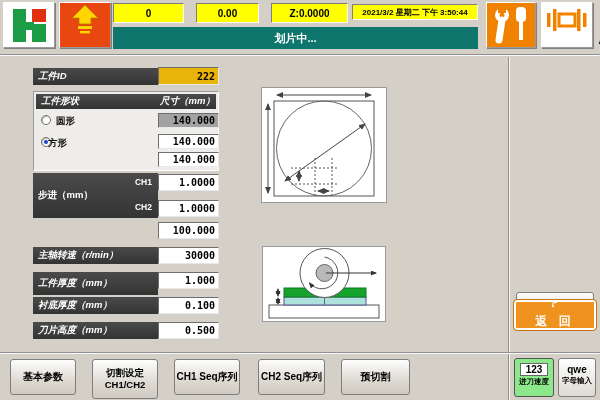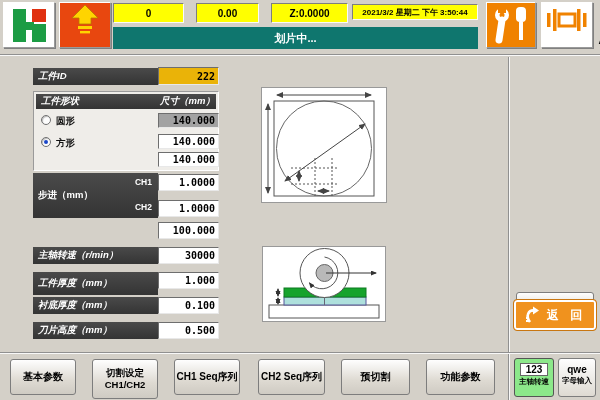--- a/index.html
+++ b/index.html
@@ -47,21 +47,21 @@
   #wafer-diagram { left:261px; top:87px; width:126px; height:116px; }
   #blade-diagram { left:262px; top:246px; width:124px; height:76px; }
 
   
   .btn3d { position:absolute; background:linear-gradient(#fefefe,#dedad2 60%,#cfcbc3); border:1px solid #7d7d7d;
            border-radius:3px; font-weight:bold; font-size:10px; color:#000; display:flex; flex-direction:column;
            align-items:center; justify-content:center; line-height:1.25; cursor:pointer; }
   #save-btn { left:516px; top:248px; width:78px; height:28px; font-size:11px;margin-top:44px; }
   #back-btn { position:absolute; left:513px; top:299px; width:84px; height:32px; background:#f0921e;
               border:1px solid #c87612; border-radius:4px; box-shadow:inset 0 0 0 2px #fff;
-              display:flex; align-items:center; justify-content:center; gap:5px; cursor:pointer; }
+              display:flex; align-items:center; justify-content:center; gap:5px; cursor:pointer;flex-direction:column; }
   #back-btn .back-label { color:#fff; font-weight:bold; font-size:12px; letter-spacing:4px; }
   #numeric-kb { left:514px; top:358px; width:40px; height:39px; background:#8ce88a; border:1px solid #555;
                 border-radius:3px; position:absolute; text-align:center; cursor:pointer; }
   #numeric-kb .kb-title { display:block; margin:4px auto 0; width:28px; background:#fff; border:1px solid #666;
                           font-weight:bold; font-size:10px; }
   #alpha-kb { left:558px; top:358px; width:38px; height:39px; position:absolute; text-align:center; cursor:pointer;
               background:linear-gradient(#fefefe,#dedad2); border:1px solid #7d7d7d; border-radius:3px; }
   #alpha-kb .kb-title { display:block; margin-top:5px; font-weight:bold; font-size:10px; }
   .kb-label { display:block; font-weight:bold; font-size:7.5px; margin-top:1px; }
 </style>
@@ -122,21 +122,21 @@
 
   <div id="shape-box">
     <div class="lbar" style="left:2px;top:2px;width:180px;height:15px;">
       <span>工件形状</span>
       <span style="position:absolute;left:124px;">尺寸（mm）</span>
     </div>
     <div class="radio" style="left:7px;top:23px;"></div>
     <span class="radio-label" style="left:22px;top:23px;">圆形</span>
     <div class="fld disabled" style="left:124px;top:21px;width:61px;height:15px;">140.000</div>
     <div class="radio checked" style="left:7px;top:45px;"></div>
-    <span class="radio-label" style="left:22px;top:45px;">方形</span>
+    <span class="radio-label" style="left:14px;top:45px;">方形</span>
     <div class="fld" style="left:124px;top:42px;width:61px;height:15px;">140.000</div>
     <div class="fld" style="left:124px;top:60px;width:61px;height:15px;">140.000</div>
   </div>
 
   <div id="step-block">
     <span class="step-txt" style="left:5px;top:16px;font-size:9.5px;">步进（mm）</span>
     <span class="step-txt" style="right:6px;top:4px;font-size:8.5px;">CH1</span>
     <span class="step-txt" style="right:6px;top:29px;font-size:8.5px;">CH2</span>
   </div>
   <div class="fld" style="left:158px;top:174px;width:61px;height:17px;">1.0000</div>
@@ -222,26 +222,23 @@
   </div>
   <div class="btn3d" style="left:174px;top:359px;width:66px;height:36px;">
     <span>CH1 Seq序列</span>
   </div>
   <div class="btn3d" style="left:258px;top:359px;width:67px;height:36px;">
     <span>CH2 Seq序列</span>
   </div>
   <div class="btn3d" style="left:341px;top:359px;width:69px;height:36px;">
     <span>预切割</span>
   </div>
-  <div class="btn3d" style="left:426px;top:359px;width:69px;height:36px;">
-    <span>功能参数</span>
-  </div>
 
   <div id="numeric-kb">
     <span class="kb-title">123</span>
-    <span class="kb-label">主轴转速</span>
+    <span class="kb-label">进刀速度</span>
   </div>
   <div id="alpha-kb">
     <span class="kb-title">qwe</span>
     <span class="kb-label">字母输入</span>
   </div>
 
 </div>
 
 </body></html>

